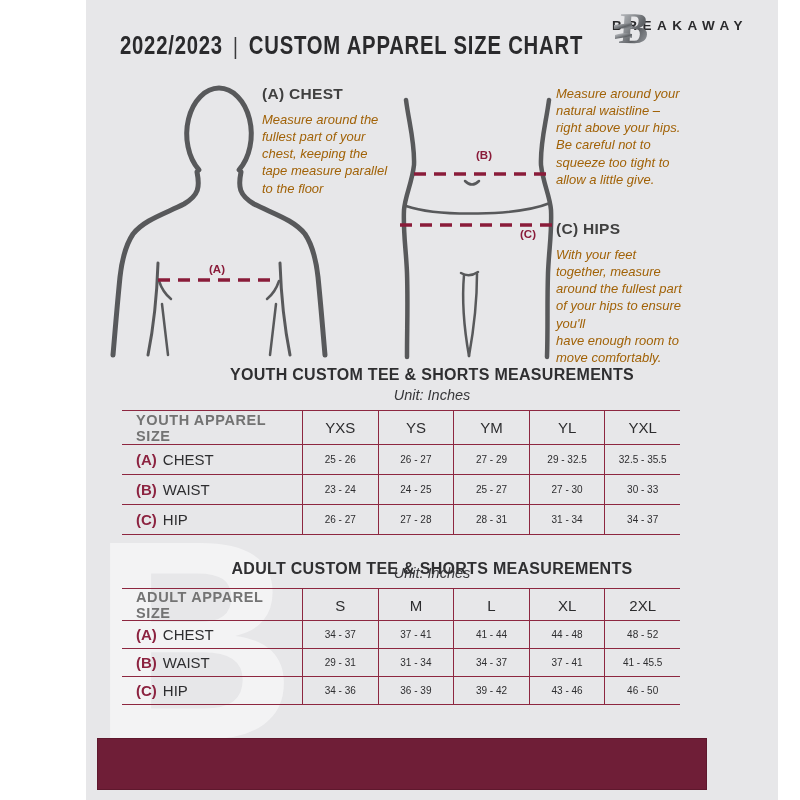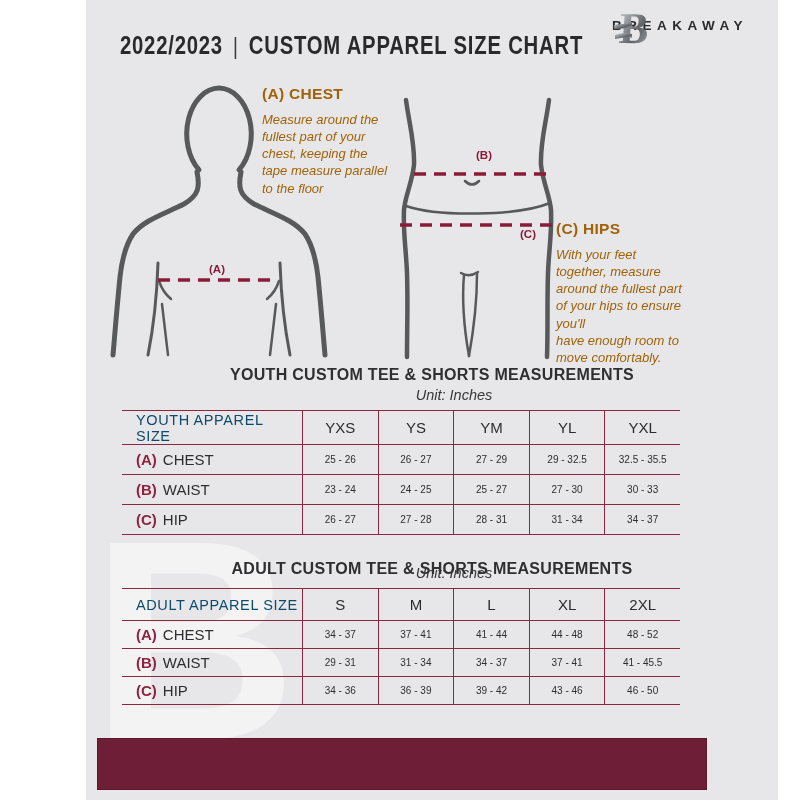--- a/index.html
+++ b/index.html
@@ -19,46 +19,46 @@
   svg{position:absolute;overflow:visible;}
   #fig-upper{left:16px;top:85px;z-index:1;}
   #fig-lower{left:312px;top:98px;z-index:1;}
   .fig-stroke{fill:none;stroke:#58595b;stroke-linecap:round;}
   .dash{stroke:#8a1c3a;stroke-width:3.5;stroke-dasharray:12 8;fill:none;}
   .diagram-label{position:absolute;width:36px;text-align:center;font-weight:700;font-size:11.5px;
                  color:#8a1c3a;z-index:2;}
 
   
   .instr{position:absolute;z-index:2;}
-  .instr-h{font-weight:700;font-size:15.5px;color:#a16207;letter-spacing:.3px;margin:0 0 8px 0;}
+  .instr-h{font-weight:700;font-size:15.5px;color:#404040;letter-spacing:.3px;margin:0 0 8px 0;}
   .instr-body{font-style:italic;font-size:13px;line-height:1.32;color:#a16207;white-space:pre-line;margin:0;}
   #instr-chest{left:176px;top:85px;width:150px;}
   #instr-waist{left:470px;top:85px;width:155px;}
   #instr-hips{left:470px;top:220px;width:155px;}
 
   
   .sec-title{position:absolute;left:0;width:100%;text-align:center;font-weight:700;font-size:16px;
              letter-spacing:.3px;color:#2f2f31;z-index:2;}
   .sec-unit{position:absolute;left:0;width:100%;text-align:center;font-style:italic;font-size:14.5px;
-            color:#37373a;z-index:2;padding-left:22px;}
+            color:#37373a;z-index:2;}
   #youth-title{top:366px;} #youth-unit{top:387px;}
   #adult-title{top:560px;} #adult-unit{top:565px;}
 
   
   .sizes-table{position:absolute;left:36px;width:558px;z-index:2;}
   #youth-table{top:410px;--head-h:33px;--row-h:29px;}
   #adult-table{top:588px;--head-h:31px;--row-h:27px;}
   .t-row{display:grid;grid-template-columns:180px repeat(5,1fr);border-bottom:1.5px solid #8d2740;}
   .t-row:first-child{border-top:1.5px solid #8d2740;height:var(--head-h);}
   .t-row{height:var(--row-h);}
   .t-cell{display:flex;align-items:center;justify-content:center;font-size:10px;color:#2e2e30;
           border-left:1.5px solid #8d2740;}
   .t-cell.t-label{border-left:none;justify-content:flex-start;padding-left:14px;}
   .t-head .t-cell{font-weight:400;font-size:15px;color:#2c2c2e;}
-  .t-head .t-cell.t-label{font-weight:400;font-size:14.5px;letter-spacing:.6px;color:#0c4a6e;}
+  .t-head .t-cell.t-label{font-weight:700;font-size:14.5px;letter-spacing:.6px;color:#737373;}
   .t-body-label{font-size:15px;}
   .pfx{color:#8c2340;font-weight:700;margin-right:6px;}
 
   
   .watermark{position:absolute;left:5px;top:538px;font-size:285px;line-height:.72;font-weight:700;
              color:#ffffff;opacity:.5;z-index:1;user-select:none;}
   .footer-bar{position:absolute;left:11px;top:738px;width:608px;height:50px;background:#6f1e37;
               border:1px solid #5e182d;z-index:2;}
 </style>
 </head>
@@ -120,20 +120,26 @@
 
   <div class="instr" id="instr-chest">
     <p class="instr-h">(A) CHEST</p>
     <p class="instr-body">Measure around the
 fullest part of your
 chest, keeping the
 tape measure parallel
 to the floor</p>
   </div>
   <div class="instr" id="instr-waist">
+    <p class="instr-body">Measure around your
+natural waistline –
+right above your hips.
+Be careful not to
+squeeze too tight to
+allow a little give.</p>
   </div>
   <div class="instr" id="instr-hips">
     <p class="instr-h">(C) HIPS</p>
     <p class="instr-body">With your feet
 together, measure
 around the fullest part
 of your hips to ensure
 you'll
 have enough room to
 move comfortably.</p>

